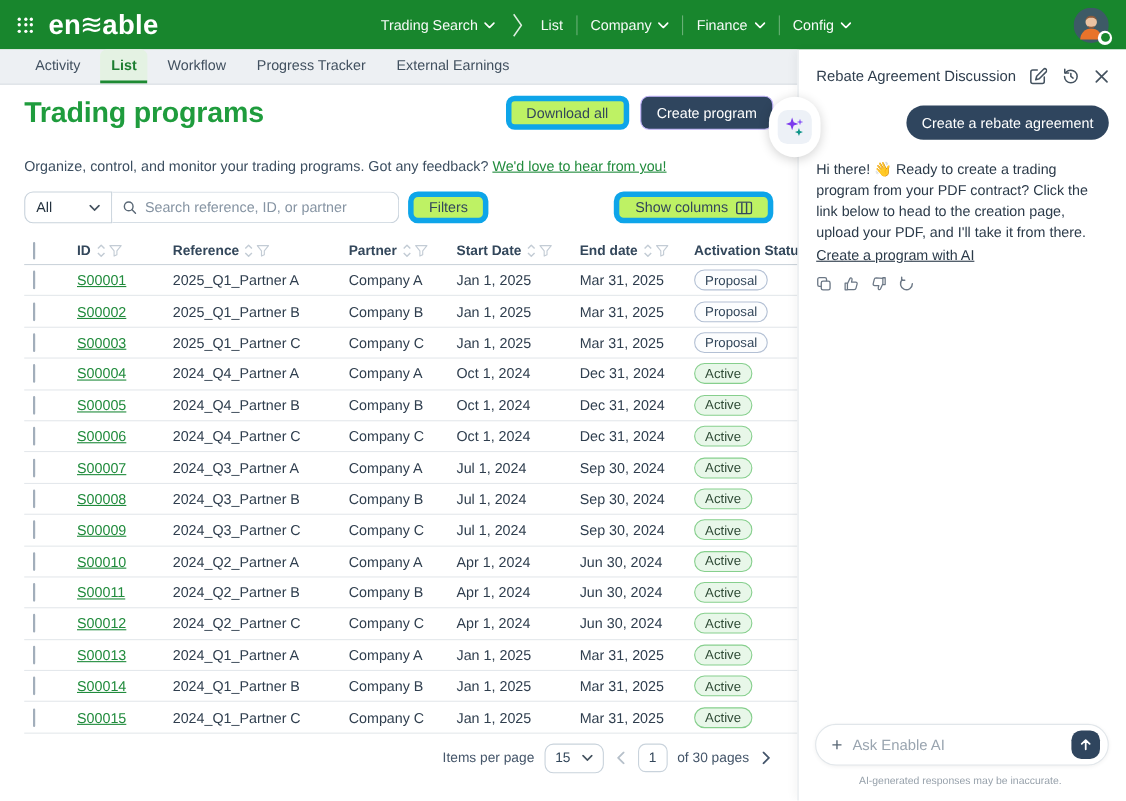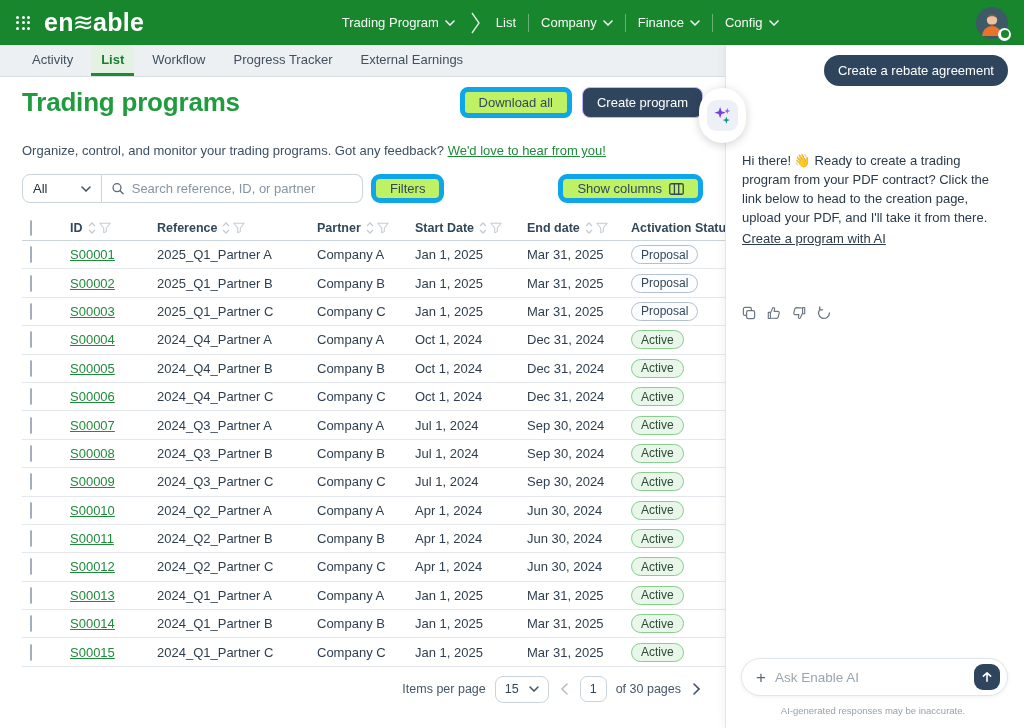--- a/index.html
+++ b/index.html
@@ -79,21 +79,21 @@
   .page-input { width:27px; height:26px; border:1px solid #c9d3dc; border-radius:7px; text-align:center;
                 font-family:inherit; font-size:12.5px; color:#33475b; outline:none; }
 
   
   .panel { position:absolute; top:45px; left:725px; width:299px; height:683px; background:#fff;
            border-left:1px solid #e2e6ea; box-shadow:-3px 0 8px rgba(0,0,0,.04); }
   .panel-header { display:flex; align-items:center; padding:16px 16px 8px; }
   .panel-title { font-size:13.5px; color:#2f3e4e; }
   .panel-icons { margin-left:auto; display:flex; align-items:center; gap:13px; color:#44525f; }
   .panel-icons svg { cursor:pointer; }
-  .messages { padding:2px 16px 0; display:flex; flex-direction:column;gap:48px; }
+  .messages { padding:2px 16px 0; display:flex; flex-direction:column; }
   .bubble-user { align-self:flex-end; background:#2f455e; color:#fff; font-size:13px; padding:8px 14px;
                  border-radius:16px; margin-top:8px; }
   .ai-msg { margin-top:17px; font-size:13px; line-height:19px; color:#2b3a49; }
   .ai-link { display:inline-block; margin-top:2px; font-size:13px; color:#2b3a49; text-decoration:underline; cursor:pointer; }
   .msg-actions { display:flex; gap:11px; margin-top:10px; color:#6b7785; }
   .msg-actions svg { cursor:pointer; }
 
   .ask-bar { position:absolute; left:15px; right:16px; bottom:32px; height:38px; background:#fff;
              border:1px solid #e1e6ea; border-radius:19px; box-shadow:0 1px 4px rgba(0,0,0,.06);
              display:flex; align-items:center; padding:0 7px 0 14px; gap:9px; }
@@ -129,21 +129,21 @@
         <i></i>
       </span>
     <span class="logo">
         <span>en</span>
         <span class="wave">≋</span>
         <span>able</span>
       </span>
 
     <nav class="nav-center">
       <span class="nav-item">
-        <span>Trading Program</span>
+        <span>Trading Search</span>
         <svg width="10" height="6" viewBox="0 0 10 6">
             <path d="M1 1l4 4 4-4" fill="none" stroke="#fff" stroke-width="1.5" stroke-linecap="round"></path>
           </svg>
       </span>
       <svg class="nav-breadcrumb-chevron" width="9" height="22" viewBox="0 0 9 22">
           <path d="M1 1l7 10-7 10" fill="none" stroke="rgba(255,255,255,.85)" stroke-width="1.4"></path>
         </svg>
       <span class="nav-item">List</span>
       <span class="nav-sep"></span>
       <span class="nav-item">
@@ -454,20 +454,37 @@
         <span class="page-chev next">
             <svg width="7" height="12" viewBox="0 0 7 12">
               <path d="M1 1l5 5-5 5" fill="none" stroke="currentColor" stroke-width="1.6" stroke-linecap="round"></path>
             </svg>
           </span>
       </div>
     </div>
   </div>
 
   <aside class="panel">
+    <div class="panel-header">
+      <span class="panel-title">Rebate Agreement Discussion</span>
+      <span class="panel-icons">
+        <svg width="17" height="17" viewBox="0 0 16 16" fill="none" stroke="currentColor" stroke-width="1.3" stroke-linecap="round" stroke-linejoin="round">
+            <path d="M7.5 2.5H3.7A1.7 1.7 0 002 4.2v8.1A1.7 1.7 0 003.7 14h8.1a1.7 1.7 0 001.7-1.7V8.5"></path>
+            <path d="M12.9 1.9a1.55 1.55 0 012.2 2.2L9.2 10l-3 .8.8-3z"></path>
+          </svg>
+        <svg width="17" height="17" viewBox="0 0 16 16" fill="none" stroke="currentColor" stroke-width="1.3" stroke-linecap="round" stroke-linejoin="round">
+            <path d="M2.6 8a5.4 5.4 0 105.4-5.4A5.5 5.5 0 003.4 5"></path>
+            <path d="M2.8 1.8v3.3h3.3"></path>
+            <path d="M8 5.4V8l1.9 1.4"></path>
+          </svg>
+        <svg width="13" height="13" viewBox="0 0 12 12" stroke="currentColor" stroke-width="1.4" stroke-linecap="round">
+            <path d="M1.5 1.5l9 9M10.5 1.5l-9 9"></path>
+          </svg>
+      </span>
+    </div>
 
     <div class="messages">
       <div class="bubble-user">Create a rebate agreement</div>
       <div class="ai-msg">
         <span>Hi there! 👋 Ready to create a trading program from your PDF contract? Click the link below to head to the creation page, upload your PDF, and I'll take it from there.</span><br>
         <a class="ai-link">Create a program with AI</a>
       </div>
       <div class="msg-actions">
         <svg width="14" height="14" viewBox="0 0 14 14" fill="none" stroke="currentColor" stroke-width="1.2" stroke-linejoin="round">
             <rect x="4.6" y="4.6" width="8" height="8" rx="1.6"></rect>

